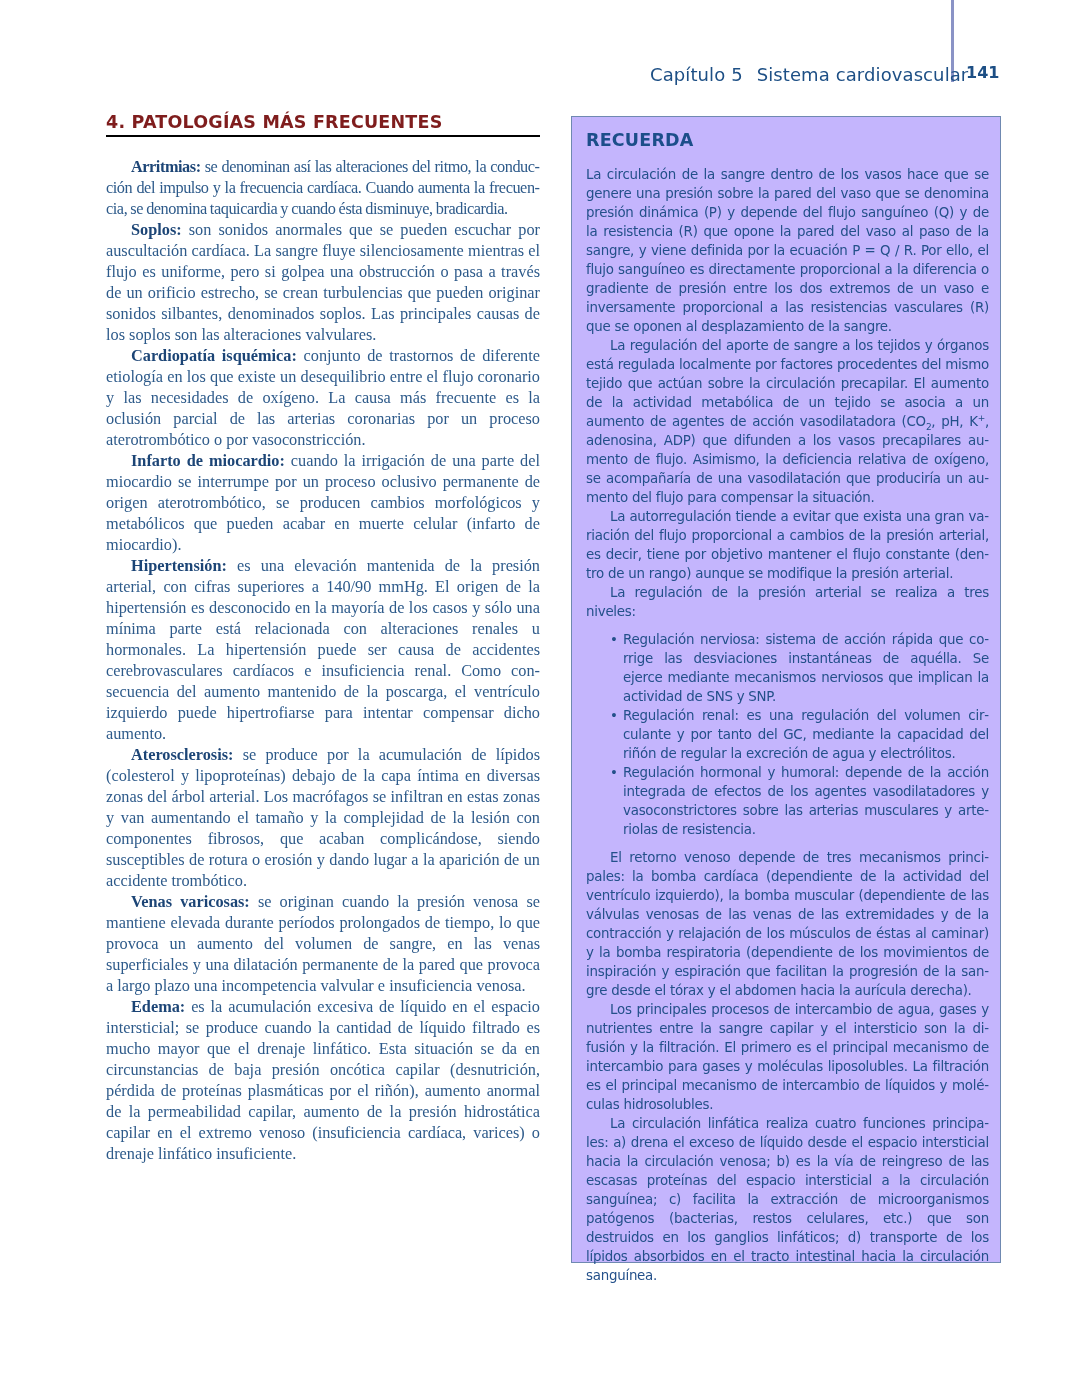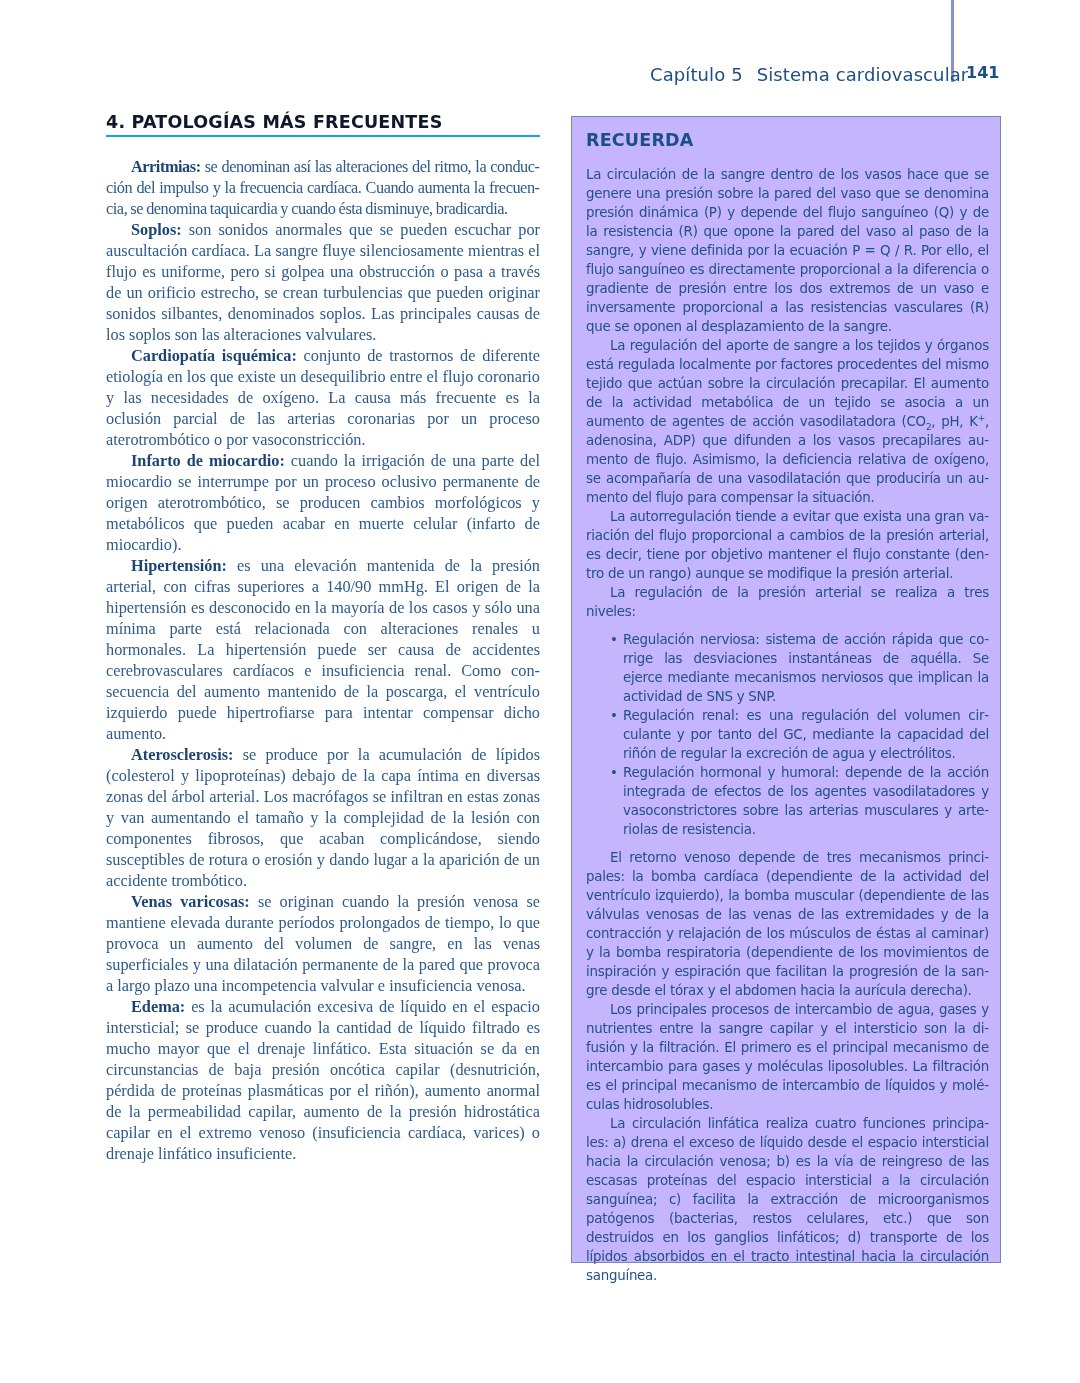--- a/index.html
+++ b/index.html
@@ -6,22 +6,22 @@
   body { width: 1080px; height: 1383px; position: relative; overflow: hidden; }
 
   .header-bar { position: absolute; left: 951px; top: 0; width: 3px; height: 82px; background: #8a93c6; }
   .running-head { position: absolute; top: 64px; left: 650px; width: 290px; text-align: right;
     font-family: "DejaVu Sans", sans-serif; font-size: 18px; color: #1d4f85; white-space: nowrap; letter-spacing: 0.1px; }
   .running-head .sep { display: inline-block; width: 14px; }
   .page-number { position: absolute; top: 63px; left: 966px; font-family: "DejaVu Sans", sans-serif;
     font-weight: bold; font-size: 16px; color: #1d4f85; }
 
   .left-col { position: absolute; left: 106px; top: 112px; width: 434px; }
-  .section-title { font-family: "DejaVu Sans", sans-serif; font-weight: bold; font-size: 17.5px; color: #0f172a;
-    margin: 0; padding-bottom: 3px; border-bottom: 2px solid #0ea5e9; letter-spacing: 0.2px; white-space: nowrap; }
+  .section-title { font-family: "DejaVu Sans", sans-serif; font-weight: bold; font-size: 17.5px; color: #7f1d1d;
+    margin: 0; padding-bottom: 3px; border-bottom: 2px solid #000000; letter-spacing: 0.2px; white-space: nowrap; }
   .body-text { margin-top: 19px; font-family: "Liberation Serif", serif; font-size: 16.3px; line-height: 21px;
     color: #2d5a8a; text-align: justify; hyphens: manual; }
   .body-text p { margin: 0; text-indent: 25px; }
   .body-text .term { font-weight: bold; color: #1c4576; }
   .body-text p.tight { letter-spacing: -0.45px; word-spacing: -0.5px; }
 
   .recuerda { position: absolute; left: 571px; top: 116px; width: 430px; height: 1147px;
     background: #c4b5fd; border: 1.5px solid #6f89b1; box-sizing: border-box; }
   .recuerda-title { position: absolute; left: 14px; top: 13px; font-family: "DejaVu Sans", sans-serif;
     font-weight: bold; font-size: 17.5px; color: #1c4e8a; letter-spacing: 0.2px; }

